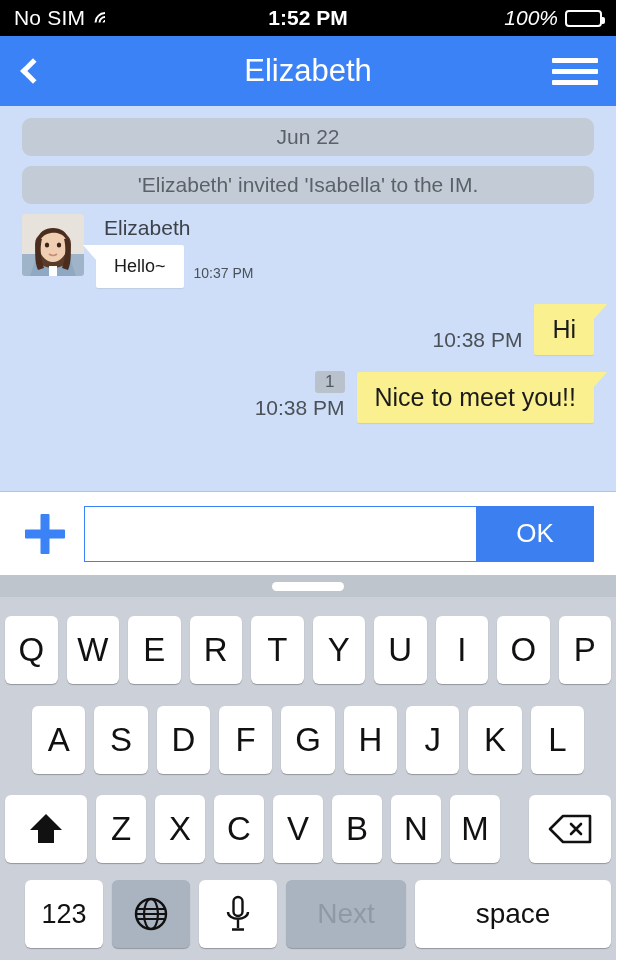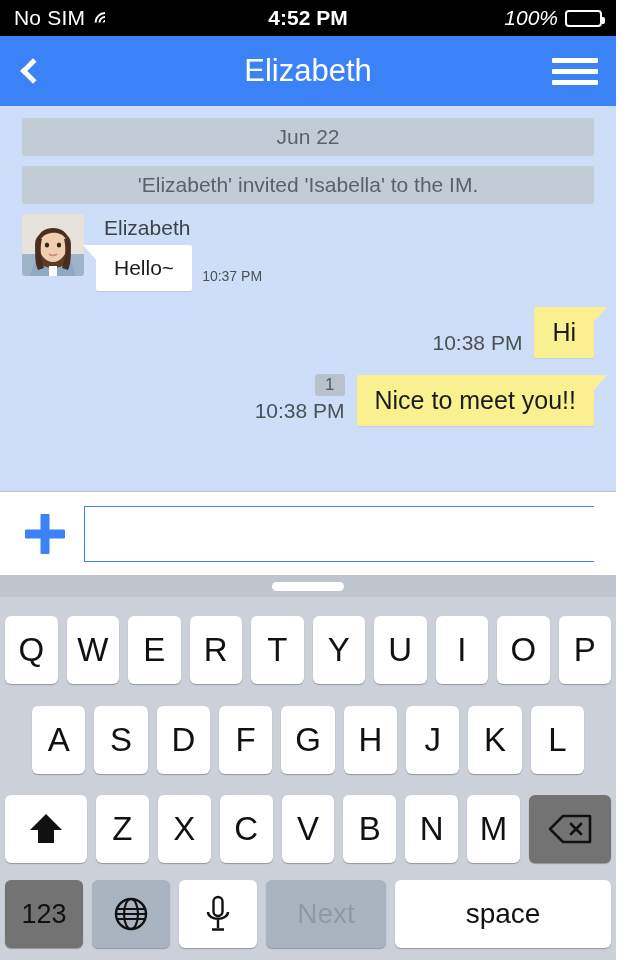--- a/index.html
+++ b/index.html
@@ -51,35 +51,35 @@
               flex-direction:column; justify-content:center; gap:6px; z-index:2; }
   .menu-btn span { display:block; height:5px; background:#fff; border-radius:1px; }
 
   
   .chat {
     flex:0 0 385px; background:#cfdef8; padding:12px 0 0 0;
     overflow:hidden; position:relative;
   }
   .syspill {
     margin:0 22px 10px 22px; background:#c3ccd6; color:#5b6168;
-    text-align:center; font-size:21px; padding:7px 0; border-radius:3px;
+    text-align:center; font-size:21px; padding:7px 0; border-radius:9px;
   }
   .syspill.second { margin-bottom:10px; }
 
   .msg-in { display:flex; padding:0 0 0 22px; position:relative; }
   .avatar {
     width:62px; height:62px; flex:0 0 62px; border-radius:3px; overflow:hidden;
     background:#d9d0c8; position:relative;
   }
   .avatar svg { display:block; width:100%; height:100%; }
   .in-col { margin-left:12px; }
   .sender { font-size:21px; color:#3c4248; margin:2px 0 5px 8px; }
   .bubble-row { display:flex; align-items:flex-end; }
   .bubble-white {
-    background:#fff; color:#1b1b1b; font-size:21px; padding:11px 18px;
+    background:#fff; color:#1b1b1b; font-size:18px; padding:11px 18px;
     position:relative; border-radius:2px; box-shadow:0 1px 1px rgba(0,0,0,.08);
     margin-left:0;
   }
   .bubble-white:before {
     content:""; position:absolute; left:-13px; top:0;
     border-top:0 solid transparent; border-right:14px solid #fff;
     border-bottom:16px solid transparent;
   }
   .ts { font-size:14px; color:#4a5157; margin:0 0 7px 10px; white-space:nowrap; }
 
@@ -131,21 +131,21 @@
             flex:1; gap:9px; padding:0 5px; }
   .key {
     background:#fff; border-radius:6px; min-width:0; flex:1;
     height:68px; display:flex; align-items:center; justify-content:center;
     font-size:33px; color:#111; box-shadow:0 1px 1px rgba(0,0,0,.28);
     user-select:none;
   }
   .kb-row.r2 { padding:0 32px; }
   .kb-row.r3 { padding:0 5px; }
   .key.wide { flex:0 0 82px; }
-  .key.gray { background:#737373; }
+  .key.gray { background:#ffffff;margin-left:20px; }
   .key.space { flex:4.6; font-size:28px; }
   .key.next { background:#aab4c0; color:#8e99a6; flex:0 0 120px; font-size:28px; }
   .key.k123 { flex:0 0 78px; font-size:27px; }
   .key.globe, .key.mic { flex:0 0 78px; }
   .key.globe { background:#aab4c0; }
   .key.mic { background:#fff; }
   .kb-row.r4 { flex:0 0 80px; gap:9px; }
   .icon-svg { display:block; }
 </style>
 </head>
@@ -155,21 +155,21 @@
 
   <div class="statusbar">
     <div class="sb-left">
       <span class="sb-carrier">No SIM</span>
       <span class="wifi">
           <i></i>
           <i></i>
           <i></i>
         </span>
     </div>
-    <div class="sb-center">4:52 PM</div>
+    <div class="sb-center">1:52 PM</div>
     <div class="sb-right">
       <span class="sb-batt-pct">100%</span>
       <span class="batt"><span class="fill"></span></span>
     </div>
   </div>
 
   <div class="navbar">
     <div class="back-btn">
       <span class="chev"></span>
     </div>
@@ -227,20 +227,21 @@
       </div>
       <div class="bubble-yellow">Nice to meet you!!</div>
     </div>
 
   </div>
 
   <div class="inputbar">
     <div class="plus"></div>
     <div class="field-wrap">
       <input class="msg-input" type="text" placeholder="" style="">
+      <button class="ok-btn">OK</button>
     </div>
   </div>
 
   <div class="keyboard">
     <div class="kb-handlebar">
       <div class="kb-handle"></div>
     </div>
     <div class="kb-rows">
 
       <div class="kb-row r1">

